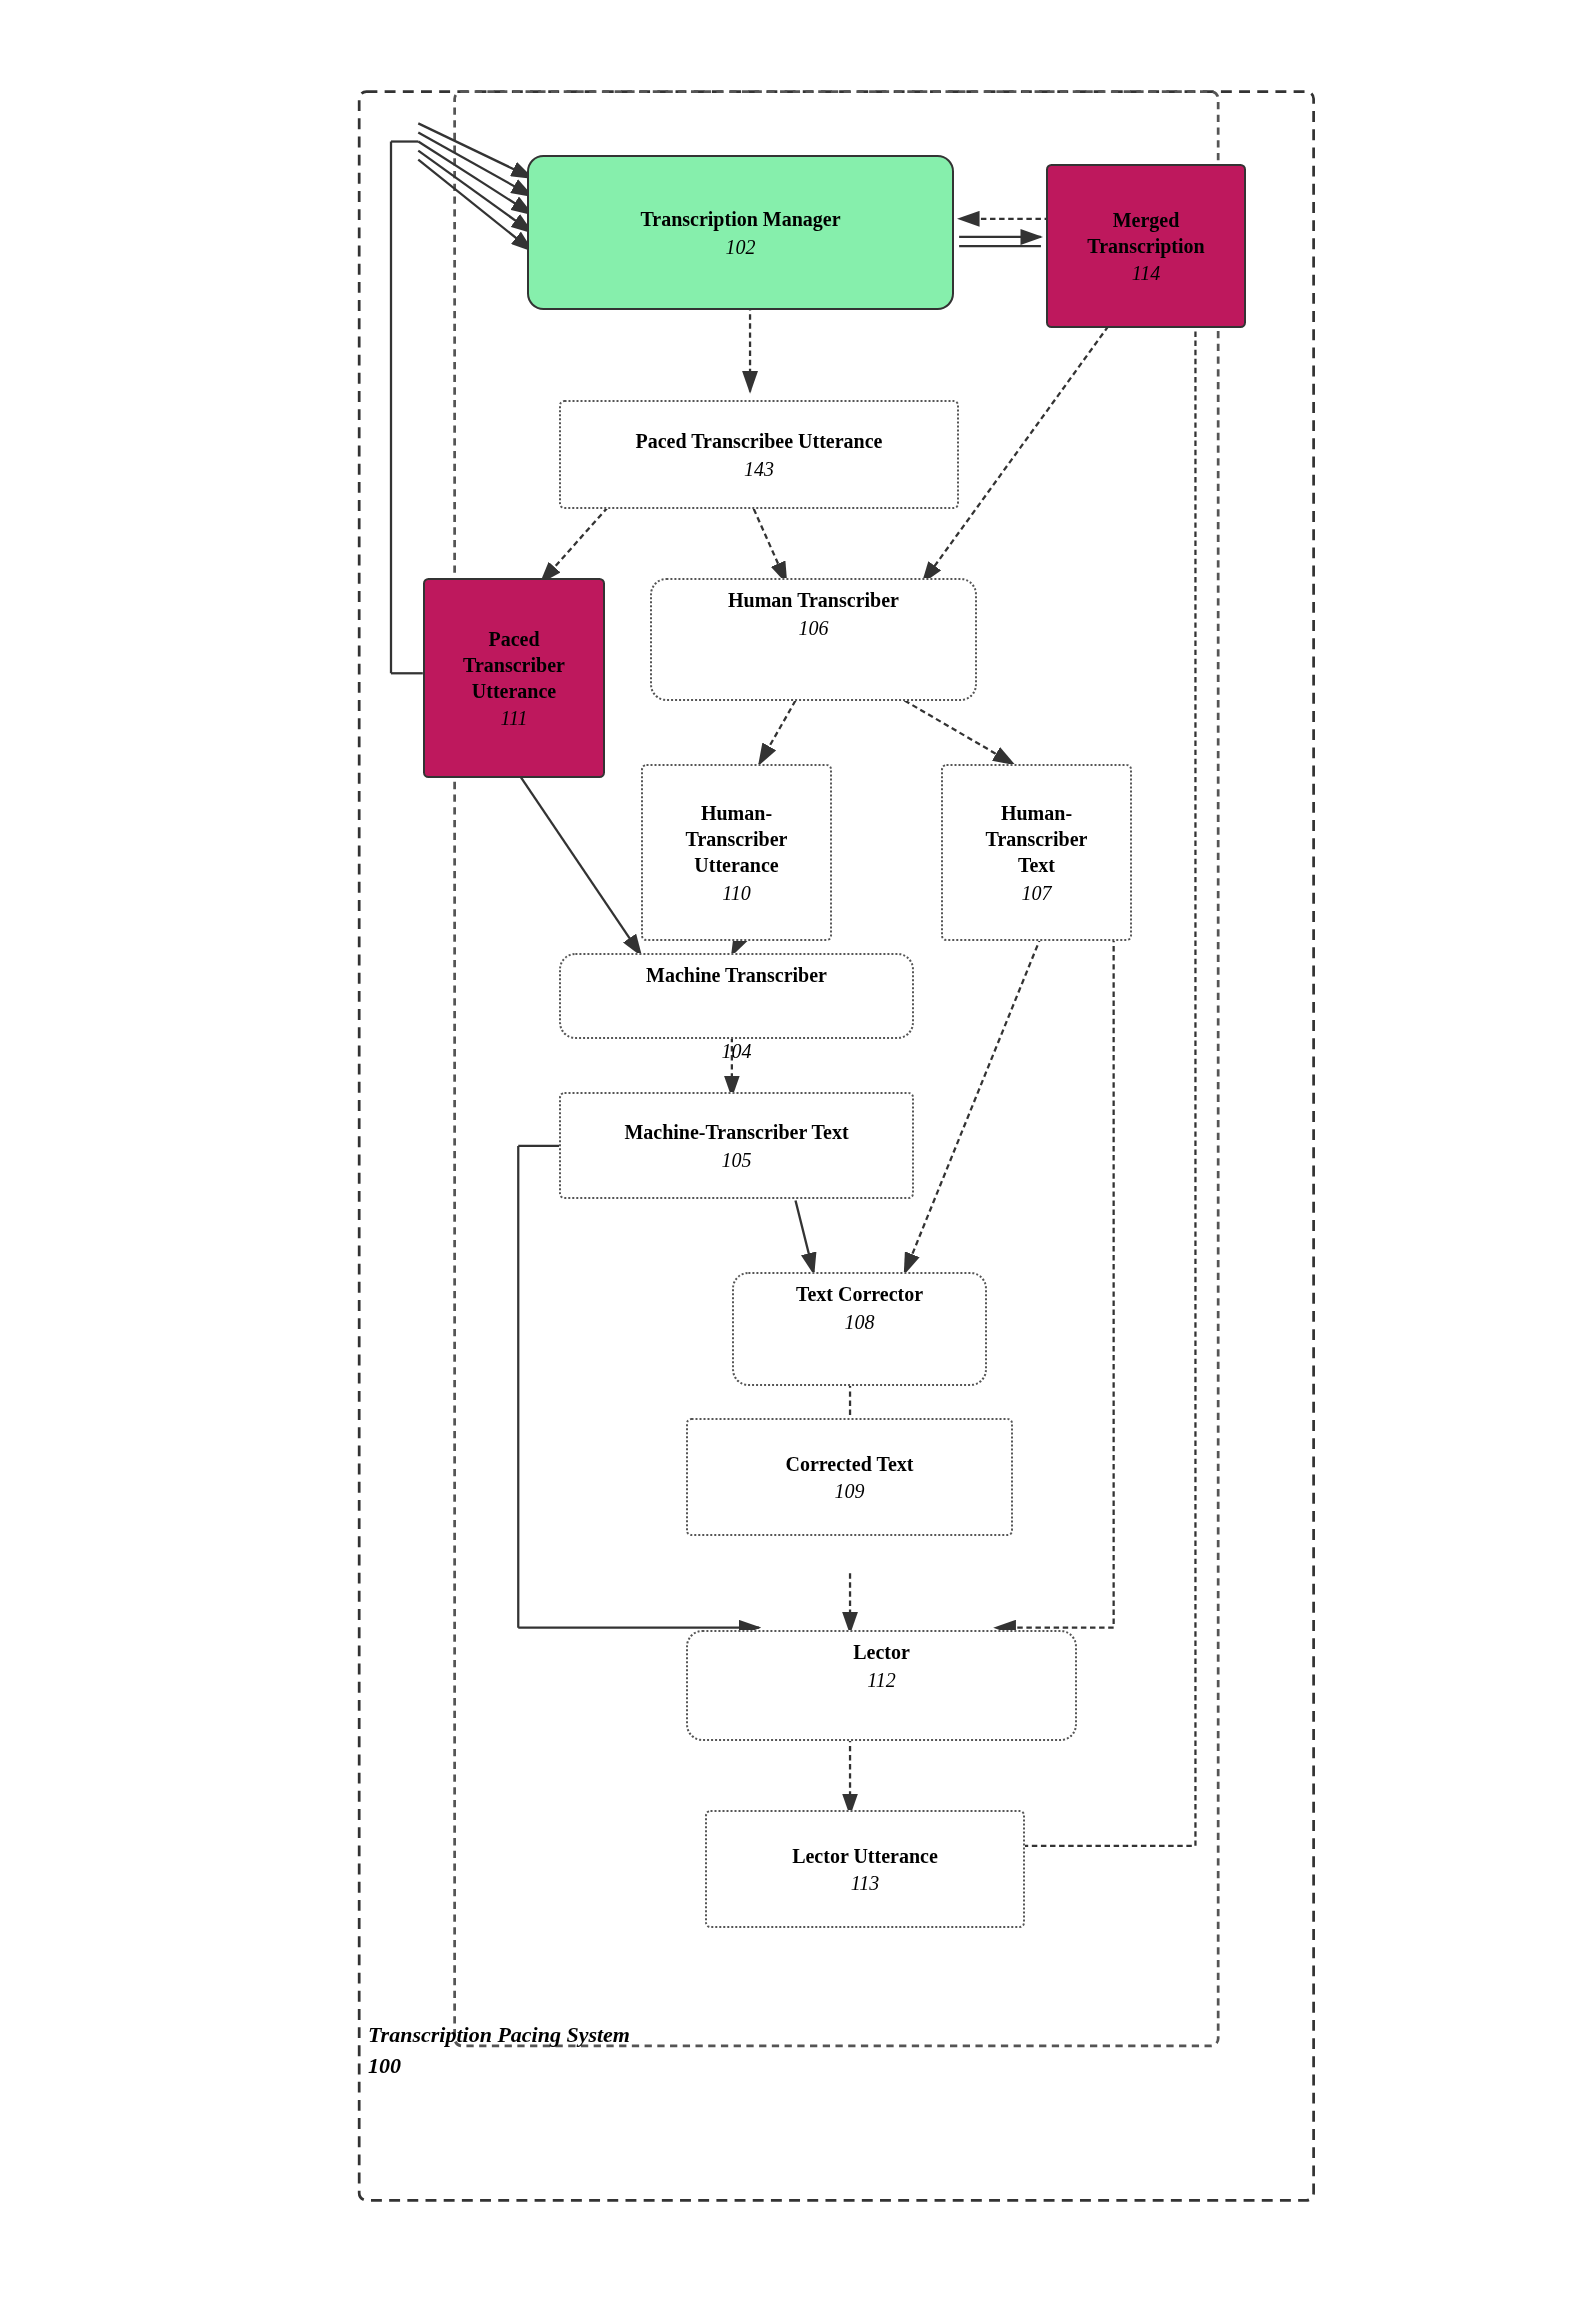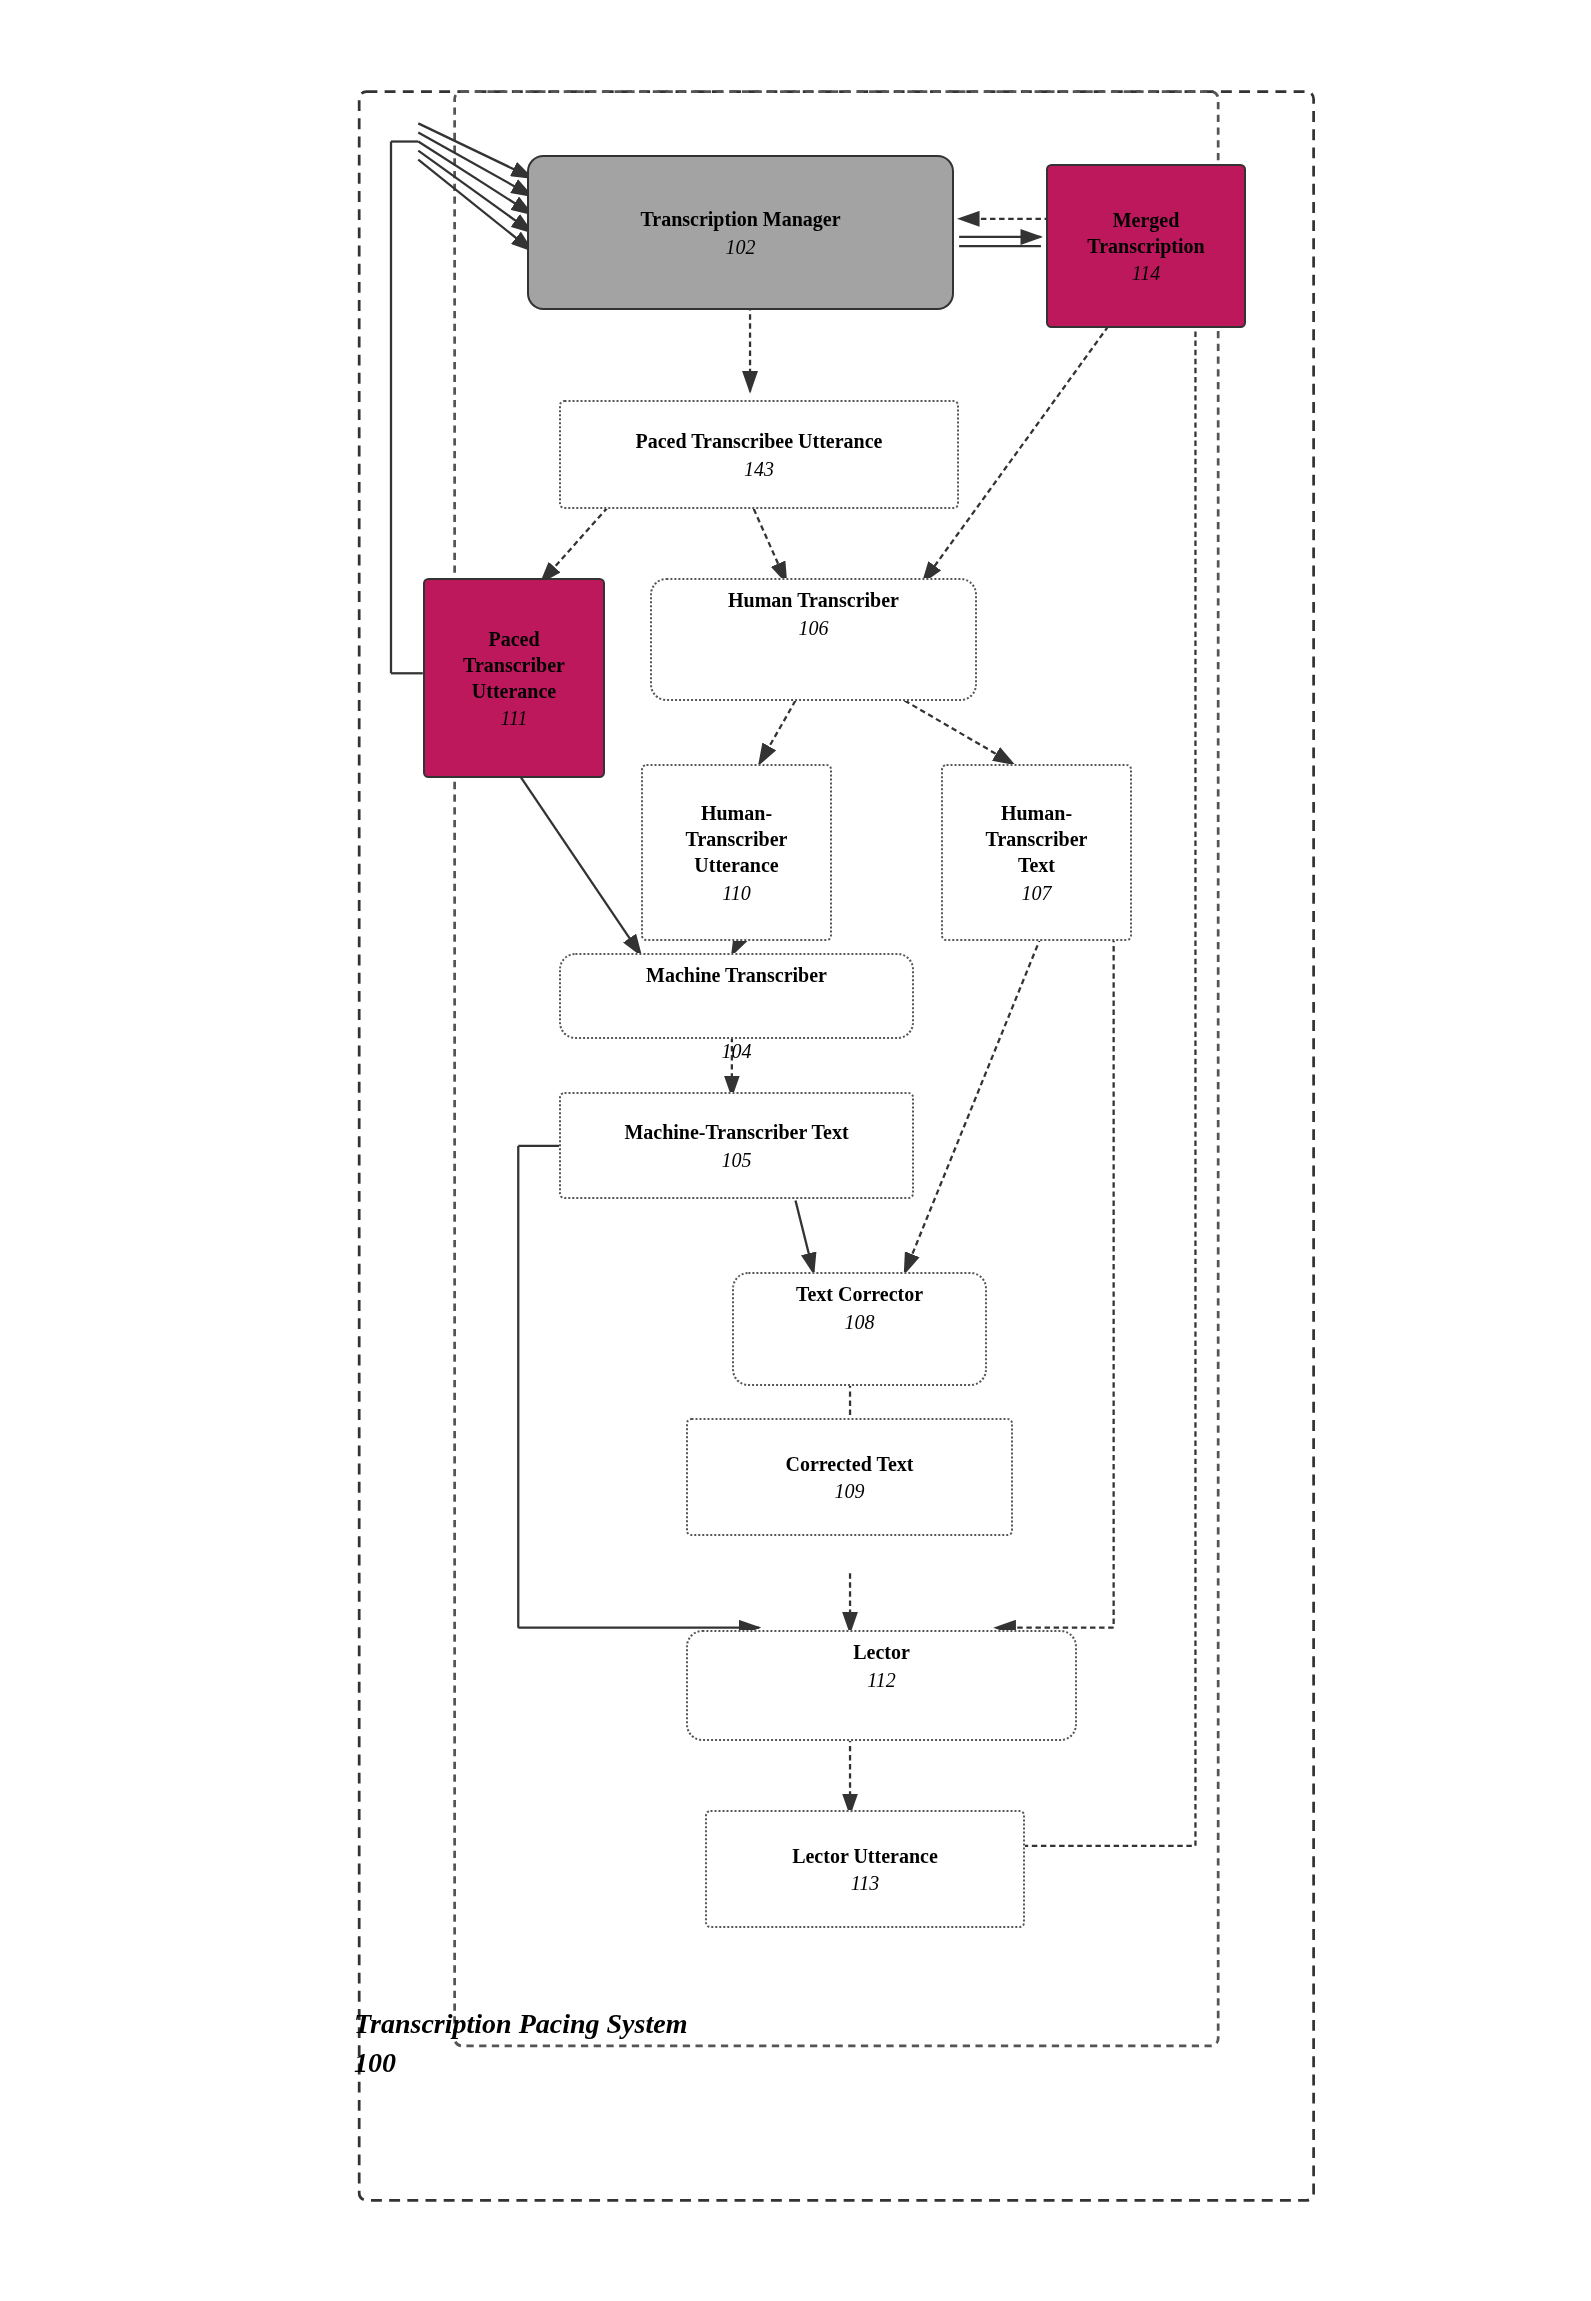--- a/index.html
+++ b/index.html
@@ -35,21 +35,21 @@
       align-items: center;
       justify-content: center;
       text-align: center;
     }
 
     
     .box {
       position: absolute;
       border: 2.7px solid #333;
       border-radius: 16.4px;
-      background: #a3a3a3;
+      background: #86efac;
       display: flex;
       flex-direction: column;
       align-items: center;
       justify-content: center;
       text-align: center;
       padding: 7.3px 11px;
     }
 
     
     .box-dotted {
@@ -246,19 +246,19 @@
   <div class="box-dotted" style="left:436px; top:1593px; width:391px; height:111px;">
     <div class="box-label">Lector</div>
     <div class="box-num">112</div>
   </div>
 
   <div class="box-square-dotted" style="left:455px; top:1773px; width:320px; height:118px;">
     <div class="box-label">Lector Utterance</div>
     <div class="box-num">113</div>
   </div>
 
-  <div style="position:absolute; left:104px; bottom:182px; font-size:28px; font-weight:bold; font-style:italic; line-height:1.4;">
+  <div style="position:absolute; left:118px; bottom:182px; font-size:22px; font-weight:bold; font-style:italic; line-height:1.4;">
     <span>Transcription Pacing System</span><br>
     <span>100</span>
   </div>
 
 </div>
 
 
 </body></html>

